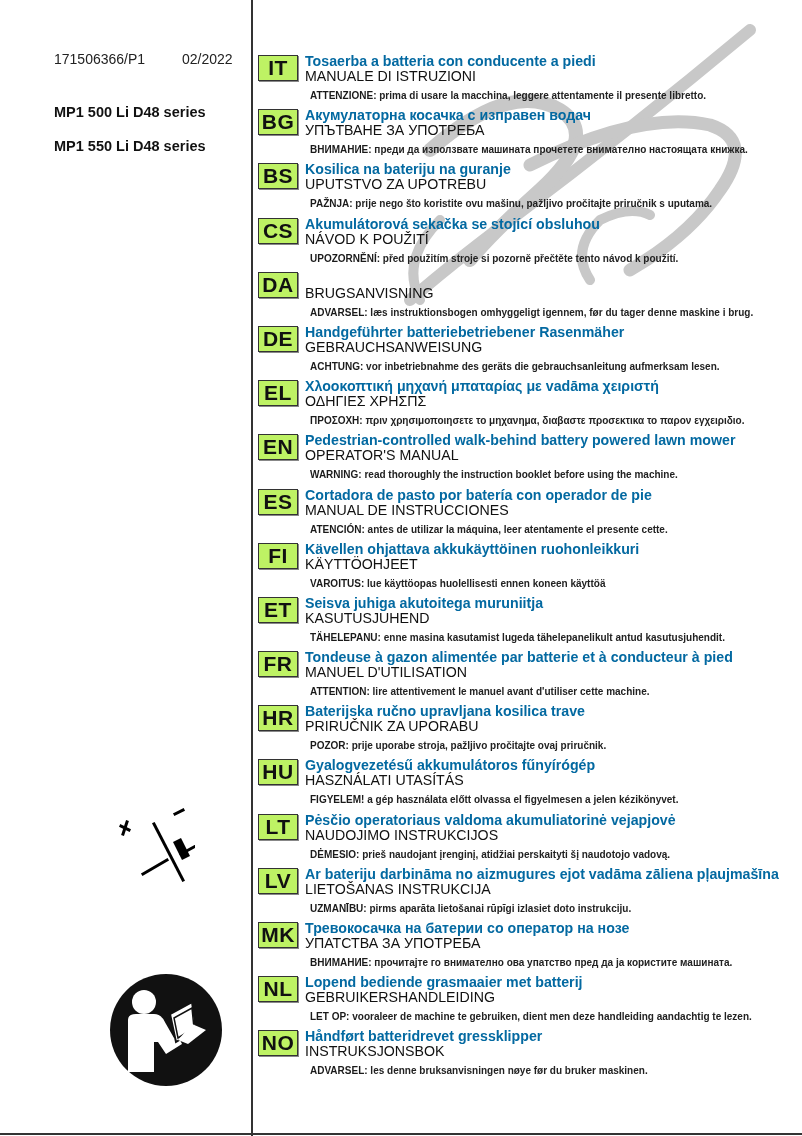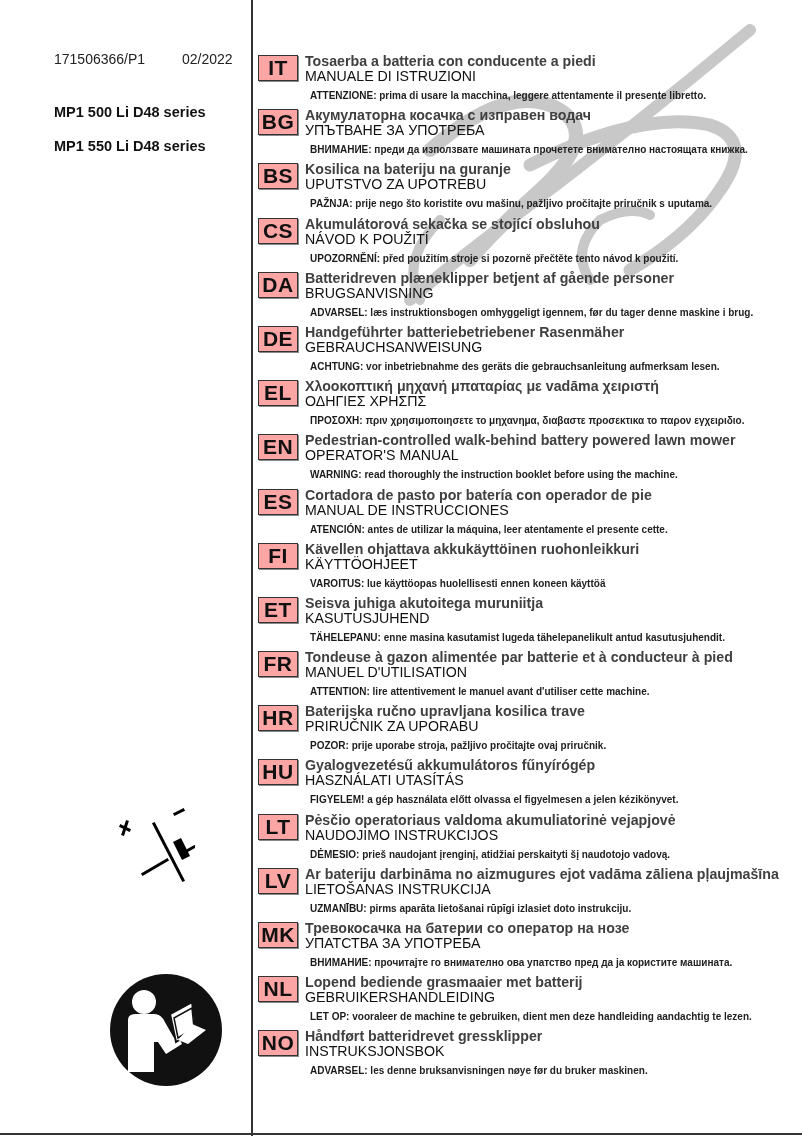--- a/index.html
+++ b/index.html
@@ -18,25 +18,25 @@
 
   .battery-icon { position: absolute; left: 115px; top: 802px; width: 80px; height: 80px; }
   .manual-icon { position: absolute; left: 108px; top: 972px; width: 116px; height: 116px; }
 
   .watermark { position: absolute; left: 300px; top: 20px; width: 500px; height: 300px; pointer-events: none; z-index: 0; }
 
   .entries { position: absolute; left: 258px; top: 55px; width: 540px; z-index: 1; }
   .entry { position: relative; height: 54.2px; }
   .code {
     position: absolute; left: 0; top: 0; width: 40px; height: 26px;
-    background: #fca5a5; border: 1.5px solid #333; box-shadow: 1px 1px 0 #888;
+    background: #bef264; border: 1.5px solid #333; box-shadow: 1px 1px 0 #888;
     font-weight: bold; font-size: 21px; line-height: 23px; text-align: center; color: #111;
     letter-spacing: 0.5px;
   }
-  .title { position: absolute; left: 47px; top: -2px; font-size: 14.2px; font-weight: bold; color: #404040; white-space: nowrap; }
+  .title { position: absolute; left: 47px; top: -2px; font-size: 14.2px; font-weight: bold; color: #0369a1; white-space: nowrap; }
   .subtitle { position: absolute; left: 47px; top: 13px; font-size: 14.2px; color: #111; white-space: nowrap; }
   .warning { position: absolute; left: 52px; top: 35px; font-size: 10px; font-weight: bold; color: #1a1a1a; white-space: nowrap; }
   .warning .wl { font-weight: bold; }
   .warning .wt { font-weight: bold; color: #222; }
 </style>
 </head>
 <body>
 
 <div class="left-col">
   <span class="docref">171506366/P1</span>
@@ -113,21 +113,20 @@
     <div class="warning"><span class="wl">PAŽNJA:</span><span class="wt"> prije nego što koristite ovu mašinu, pažljivo pročitajte priručnik s uputama.</span></div>
   </div>
   <div class="entry">
     <div class="code">CS</div>
     <div class="title">Akumulátorová sekačka se stojící obsluhou</div>
     <div class="subtitle">NÁVOD K POUŽITÍ</div>
     <div class="warning"><span class="wl">UPOZORNĚNÍ:</span><span class="wt"> před použitím stroje si pozorně přečtěte tento návod k použití.</span></div>
   </div>
   <div class="entry">
     <div class="code">DA</div>
-    <div class="title">Batteridreven plæneklipper betjent af gående personer</div>
     <div class="subtitle">BRUGSANVISNING</div>
     <div class="warning"><span class="wl">ADVARSEL:</span><span class="wt"> læs instruktionsbogen omhyggeligt igennem, før du tager denne maskine i brug.</span></div>
   </div>
   <div class="entry">
     <div class="code">DE</div>
     <div class="title">Handgeführter batteriebetriebener Rasenmäher</div>
     <div class="subtitle">GEBRAUCHSANWEISUNG</div>
     <div class="warning"><span class="wl">ACHTUNG:</span><span class="wt"> vor inbetriebnahme des geräts die gebrauchsanleitung aufmerksam lesen.</span></div>
   </div>
   <div class="entry">

